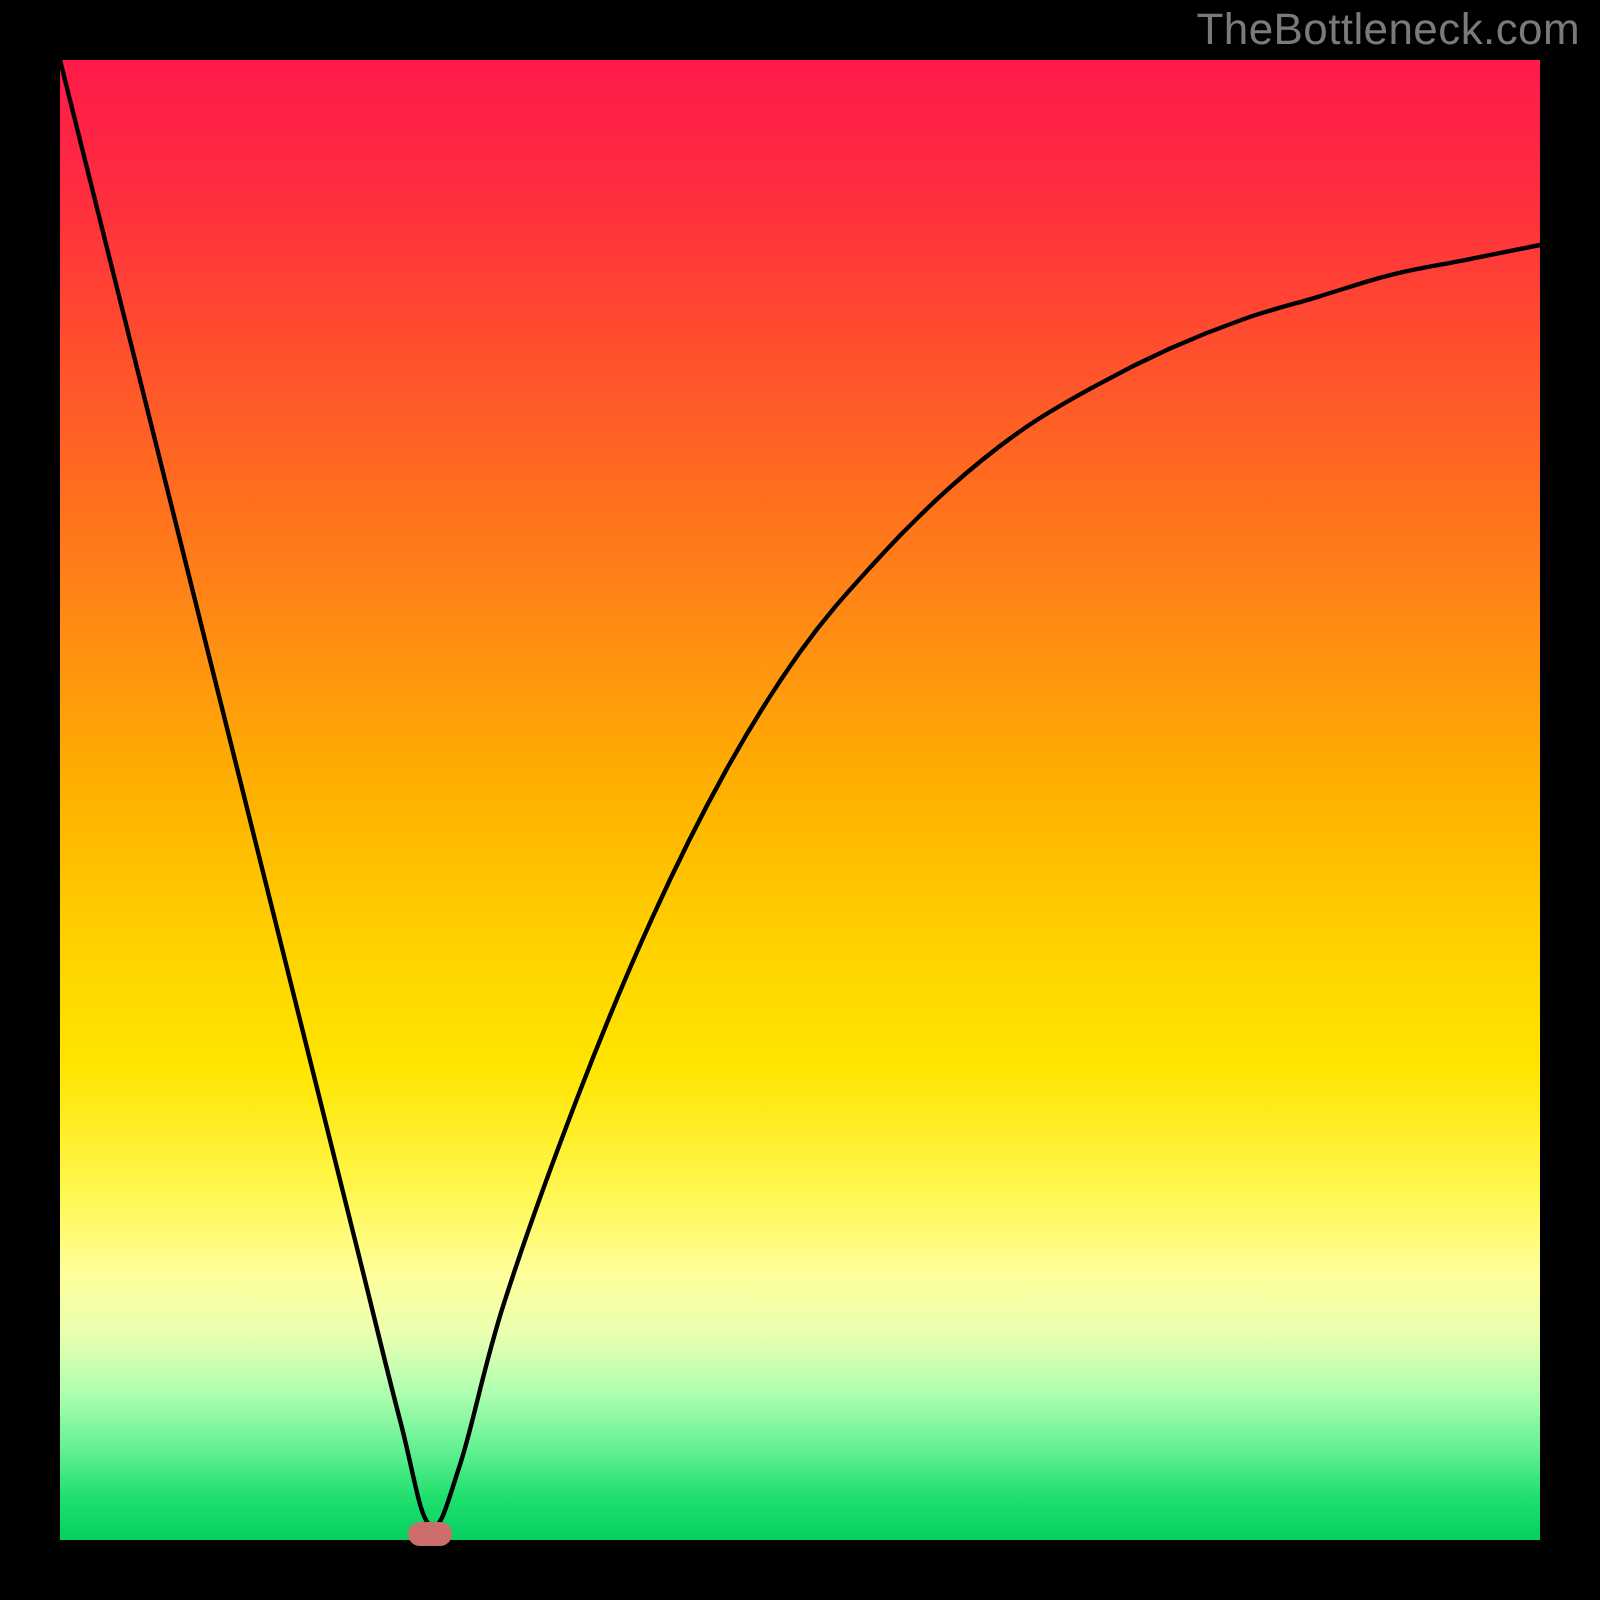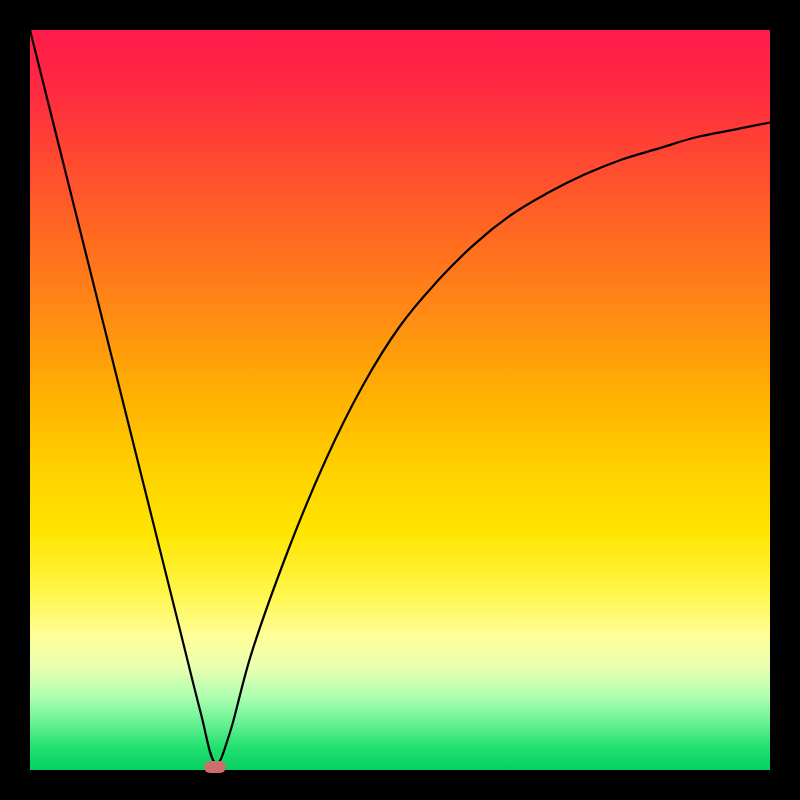--- a/index.html
+++ b/index.html
@@ -65,19 +65,20 @@
     height: 12px;
     border-radius: 6px;
     background: #cc6f6a;
     transform: translate(-50%, -50%);
   }
 </style>
 </head>
 <body>
 
 <div class="frame">
+  <div class="watermark">TheBottleneck.com</div>
   <div class="plot-area">
     <svg class="curve" viewBox="0 0 740 740" preserveAspectRatio="none">
       <path id="curve-path" fill="none" stroke="#000" stroke-width="2.2" stroke-linecap="round" stroke-linejoin="round" d="M 0 0 C 6.66 26.64, 23.68 94.72, 37 148 C 50.32 201.28, 60.68 242.72, 74 296 C 87.32 349.28, 97.68 390.72, 111 444 C 124.32 497.28, 137.344 549.376, 148 592 C 158.656 634.624, 163.54000000000002 655.492, 170.20000000000002 680.8 C 176.86 706.108, 179.672 728.604, 185 732.6 C 190.328 736.596, 193.14000000000001 722.98, 199.8 703 C 206.46 683.02, 211.344 654.9, 222 621.6 C 232.656 588.3000000000001, 245.68 552.6320000000001, 259 518 C 272.32 483.368, 282.68 458.504, 296 429.2 C 309.32 399.89599999999996, 319.68 379.176, 333 355.2 C 346.32 331.224, 356.68 314.648, 370 296 C 383.32 277.352, 393.68000000000006 266.25199999999995, 407.00000000000006 251.59999999999997 C 420.32000000000005 236.94799999999998, 430.68 226.58800000000002, 444 214.60000000000002 C 457.32 202.61200000000002, 467.68 194.324, 481 185 C 494.32 175.676, 504.68 170.12599999999998, 518 162.79999999999995 C 531.32 155.47399999999993, 541.68 150.29399999999995, 555 144.29999999999995 C 568.32 138.30599999999995, 578.68 134.162, 592 129.5 C 605.32 124.83800000000001, 615.68 122.39599999999996, 629 118.39999999999998 C 642.32 114.404, 652.68 110.63000000000007, 666 107.30000000000007 C 679.32 103.97000000000007, 689.68 102.564, 703 99.89999999999998 C 716.32 97.23599999999996, 733.34 93.832, 740 92.5"></path>
     </svg>
     <div id="marker" class="marker" style="left: 185px; top: 737px;"></div>
   </div>
 </div>
 
 </body></html>

